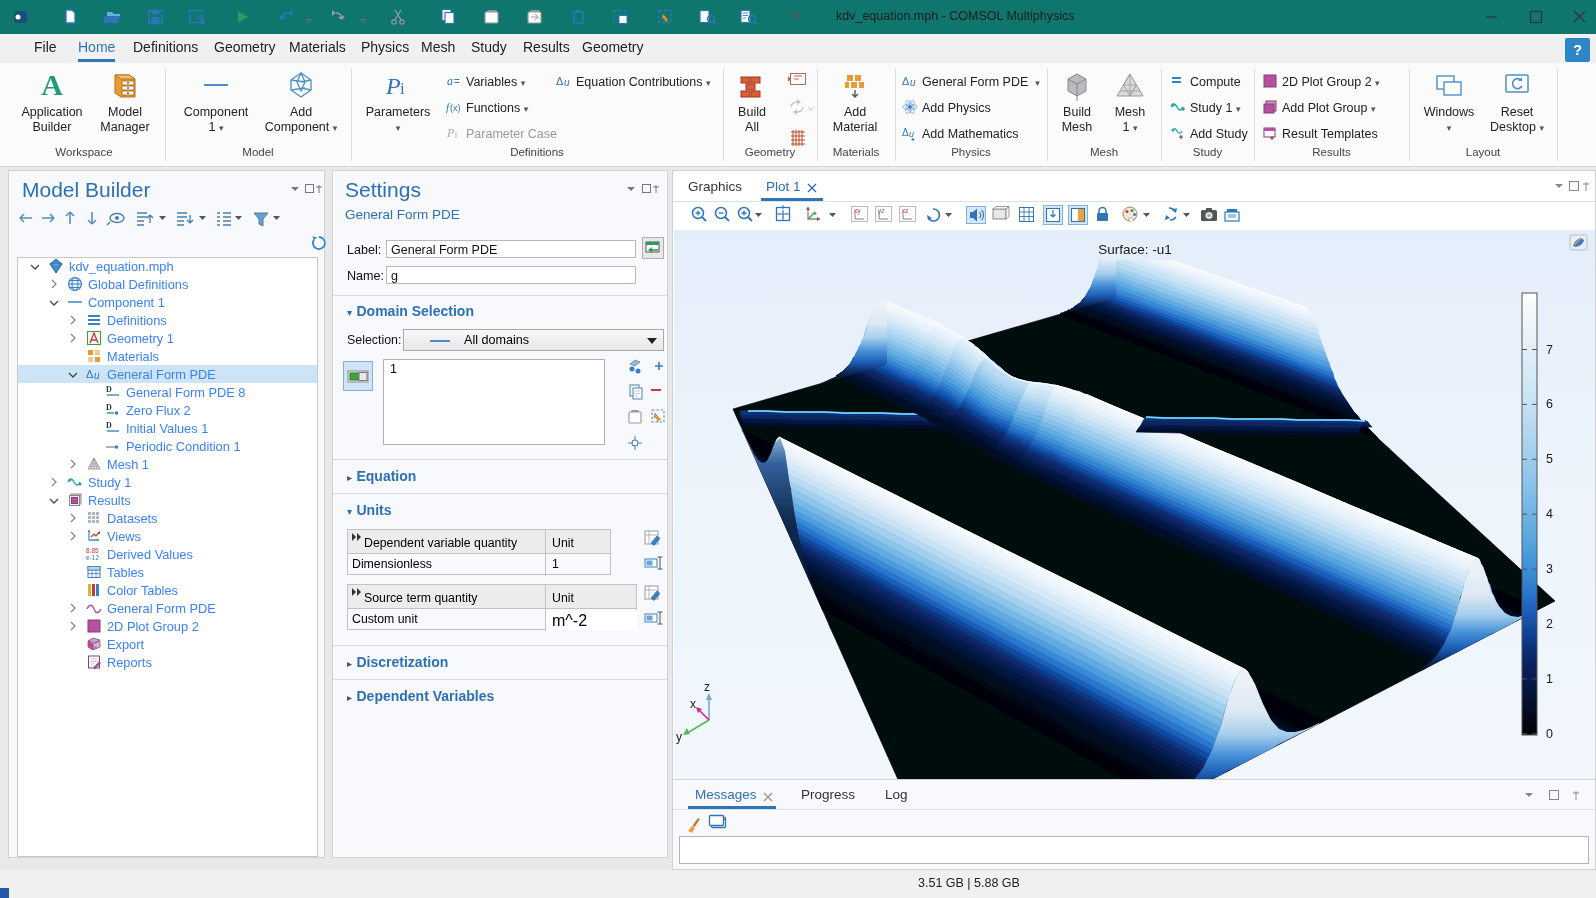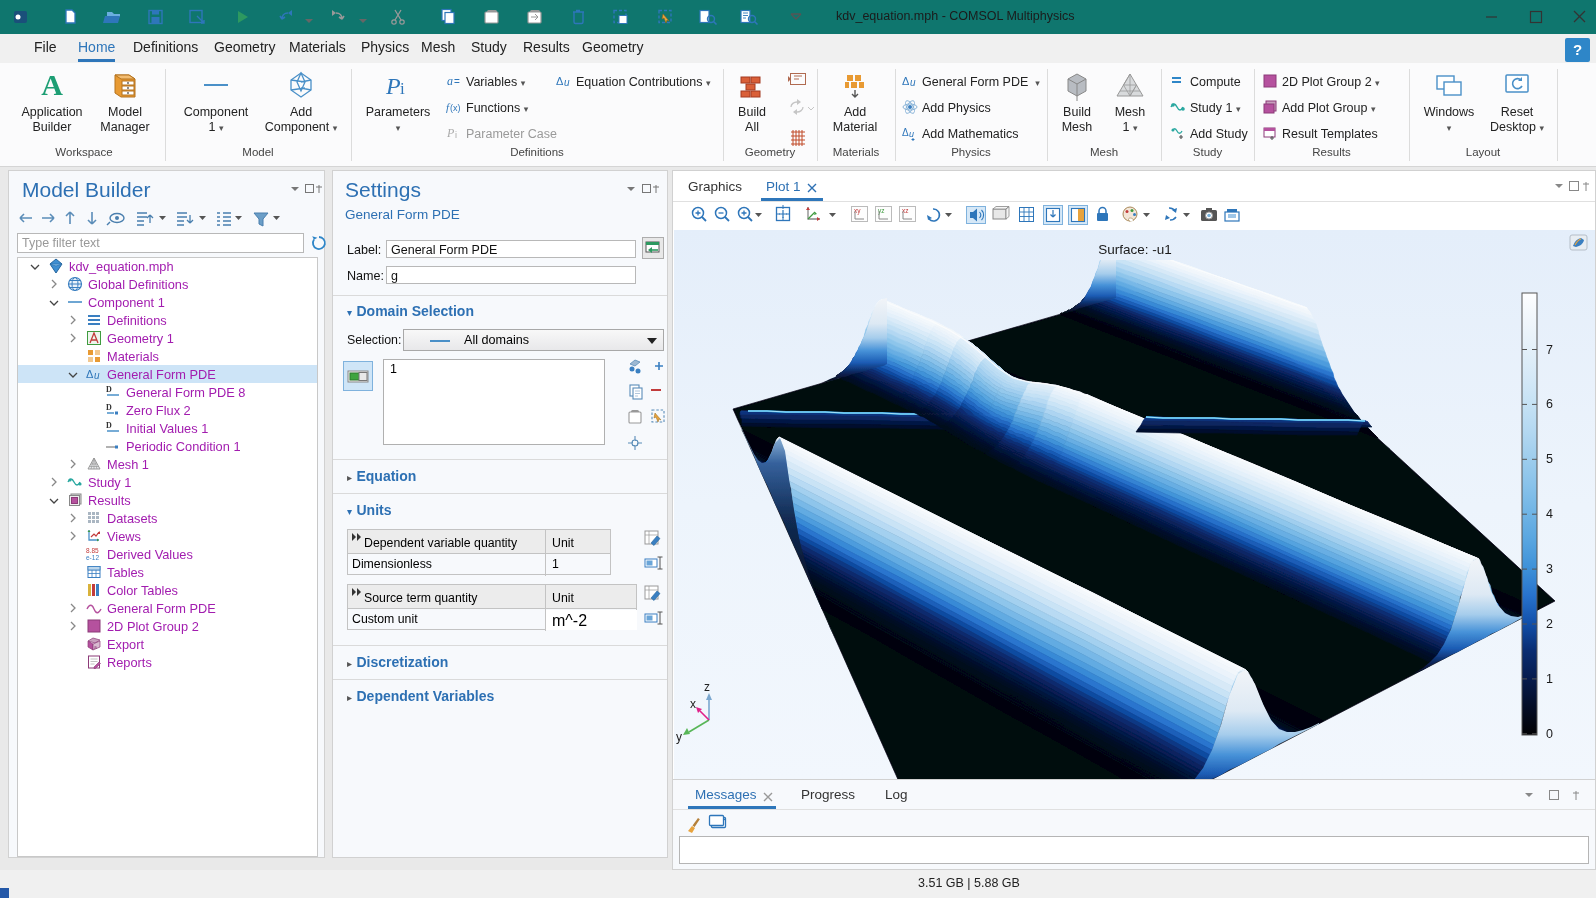--- a/index.html
+++ b/index.html
@@ -11,21 +11,21 @@
 .glabel{position:absolute;top:83px;font-size:11.5px;color:#444;text-align:center;width:100%}
 .bigbtn{position:absolute;top:6px;text-align:center;font-size:12.5px;color:#222;line-height:15px}
 .bigbtn .ic{margin:0 auto 4px auto;width:32px;height:32px}
 .smallrow{position:absolute;font-size:12.5px;color:#222;white-space:nowrap}
 .smallrow .ic{display:inline-block;width:16px;height:16px;vertical-align:-3px;margin-right:4px}
 .carat{color:#555;font-size:9px}
 #mainbg{position:absolute;left:0;top:167px;width:1596px;height:703px;background:#e9e9e9}
 .panel{position:absolute;background:#f7f9fc;border:1px solid #d1d1d1}
 .ptitle{font-size:21px;color:#2d70b3}
 #statusbar{position:absolute;left:0;top:870px;width:1596px;height:28px;background:#f0f0f0;font-size:12.5px;color:#222}
-.treerow{position:absolute;left:0;width:100%;height:18px;font-size:12.8px;color:#a21caf;white-space:nowrap}
+.treerow{position:absolute;left:0;width:100%;height:18px;font-size:12.8px;color:#3b82f6;white-space:nowrap}
 .chev{position:absolute;font-size:10px;color:#444}
 .sechdr{font-size:14px;font-weight:bold;color:#2d70b3}
 .field{position:absolute;background:#fff;border:1px solid #b8b8b8;font-size:12.5px;color:#111;padding:0 4px;line-height:19px}
 </style></head><body>
 
 <div id="titlebar">
   <svg class="abs" style="left:0;top:0" width="1596" height="34">
       <rect x="14" y="11" width="13" height="12" rx="2" fill="#1a4f7a"></rect>
       <circle cx="18" cy="17" r="2.5" fill="#fff"></circle>
       <path d="M66 10h6l3 3v10h-9z" fill="#fff" stroke="#2e76ba" stroke-width="1.3"></path>
@@ -276,21 +276,20 @@
         <path d="M173 8v8m0 0l-3-3m3 3l3-3" stroke-width="1.3" fill="none"></path>
       </g>
       <path d="M182 9l3.5 4 3.5-4z" fill="#555"></path>
       <g stroke="#4a7fae">
         <path d="M200 6h3M200 10h3M200 14h3M200 18h3M206 6h8M206 10h8M206 14h8M206 18h8" stroke-width="1.3"></path>
       </g>
       <path d="M218 9l3.5 4 3.5-4z" fill="#555"></path>
       <path d="M237 6h14l-5 6v7l-4-2v-5z" fill="#6b9ec7" stroke="#4a7fae"></path>
       <path d="M256 9l3.5 4 3.5-4z" fill="#555"></path>
     </svg>
-  <div class="field" style="left:8px;top:62px;width:287px;height:20px;color:#999">Type filter text</div>
   <svg class="abs" style="left:300px;top:62px" width="20" height="20">
       <path d="M10 4a6 6 0 1 1-5 2.6" fill="none" stroke="#2e86c8" stroke-width="1.8"></path>
       <path d="M3.2 3.2l1.8 3.6 3.4-2z" fill="#2e86c8"></path>
     </svg>
   <div class="abs" style="left:8px;top:86px;width:301px;height:600px;background:#fff;border:1px solid #c8c8c8;overflow:hidden">
       <div class="treerow" style="top:0px">
         <svg width="10" height="10" style="position:absolute;left:12px;top:4px">
           <path d="M1 3l4 4 4-4" stroke="#444" fill="none" stroke-width="1.3"></path>
         </svg>
         <svg width="16" height="16" style="position:absolute;left:30px;top:0px">

